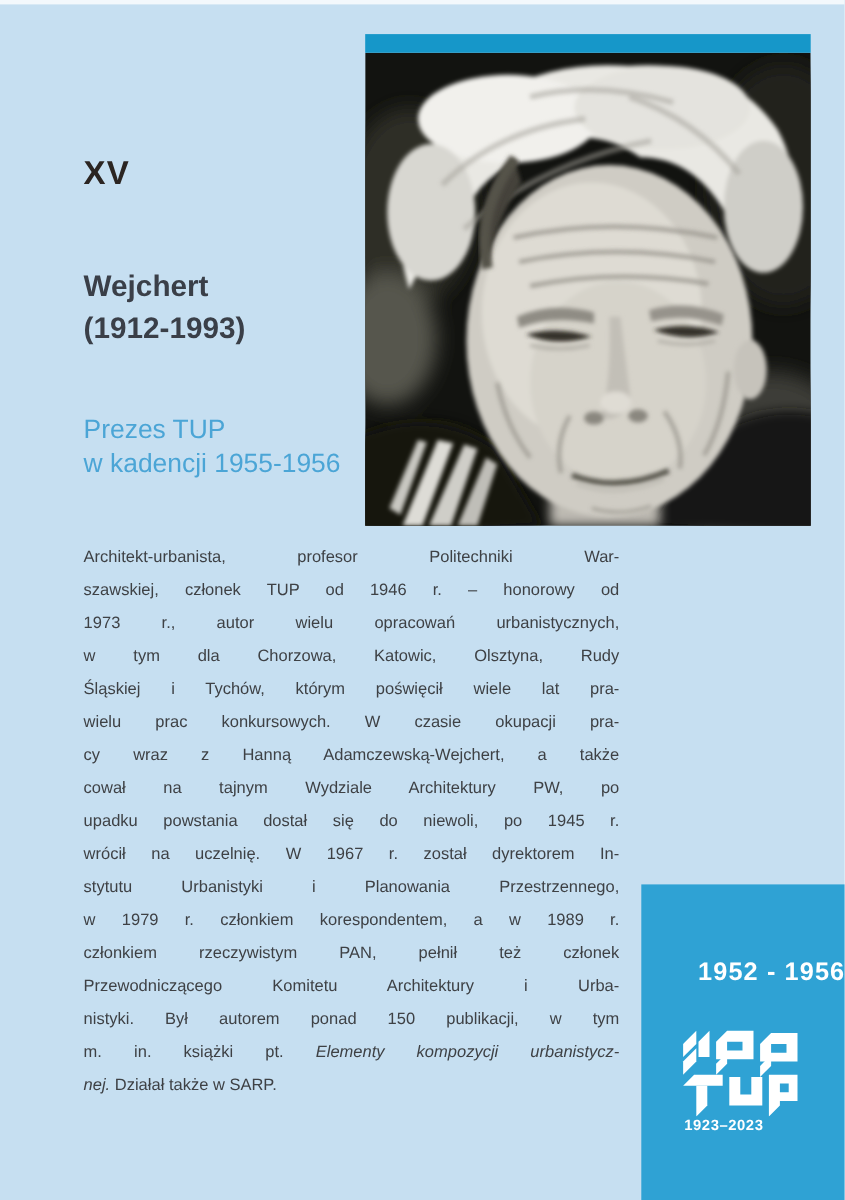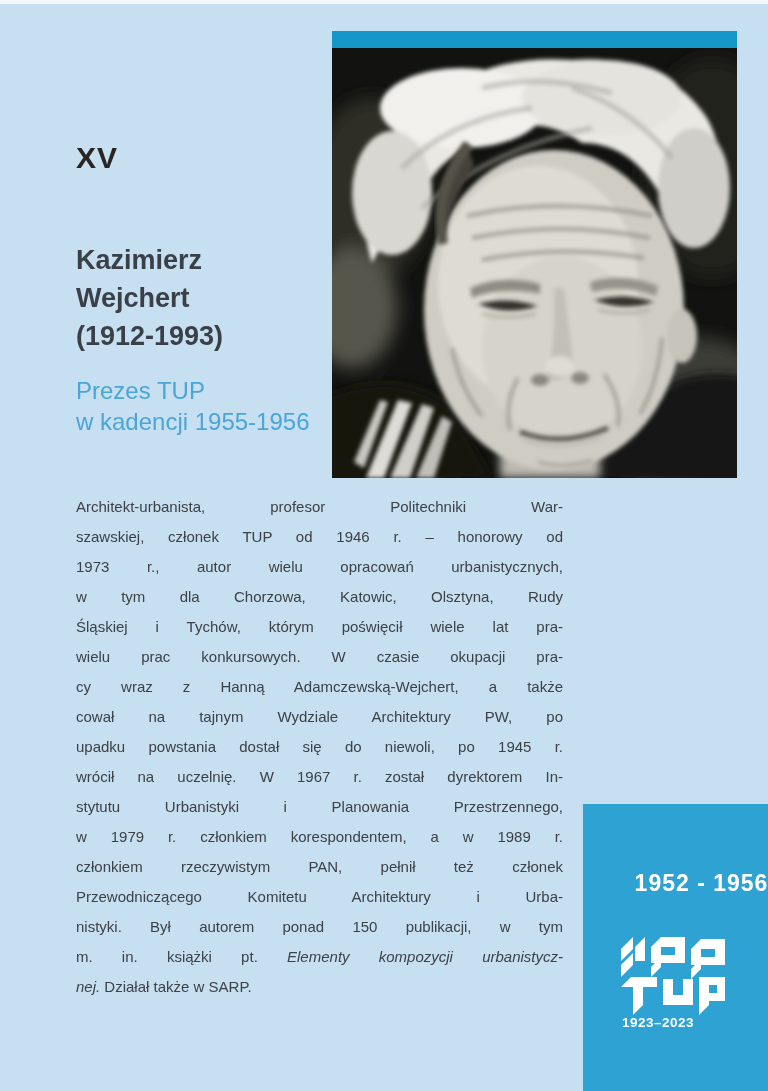--- a/index.html
+++ b/index.html
@@ -58,21 +58,20 @@
 </style>
 </head>
 <body>
 
 <div class="page">
   <div class="top-edge"></div>
 
   <div class="chapter">XV</div>
 
   <div class="name-block">
-    <div>Kazimierz</div>
     <div>Wejchert</div>
     <div>(1912-1993)</div>
   </div>
 
   <div class="role-block">
     <div>Prezes TUP</div>
     <div>w kadencji 1955-1956</div>
   </div>
 
   <div class="photo-block">

